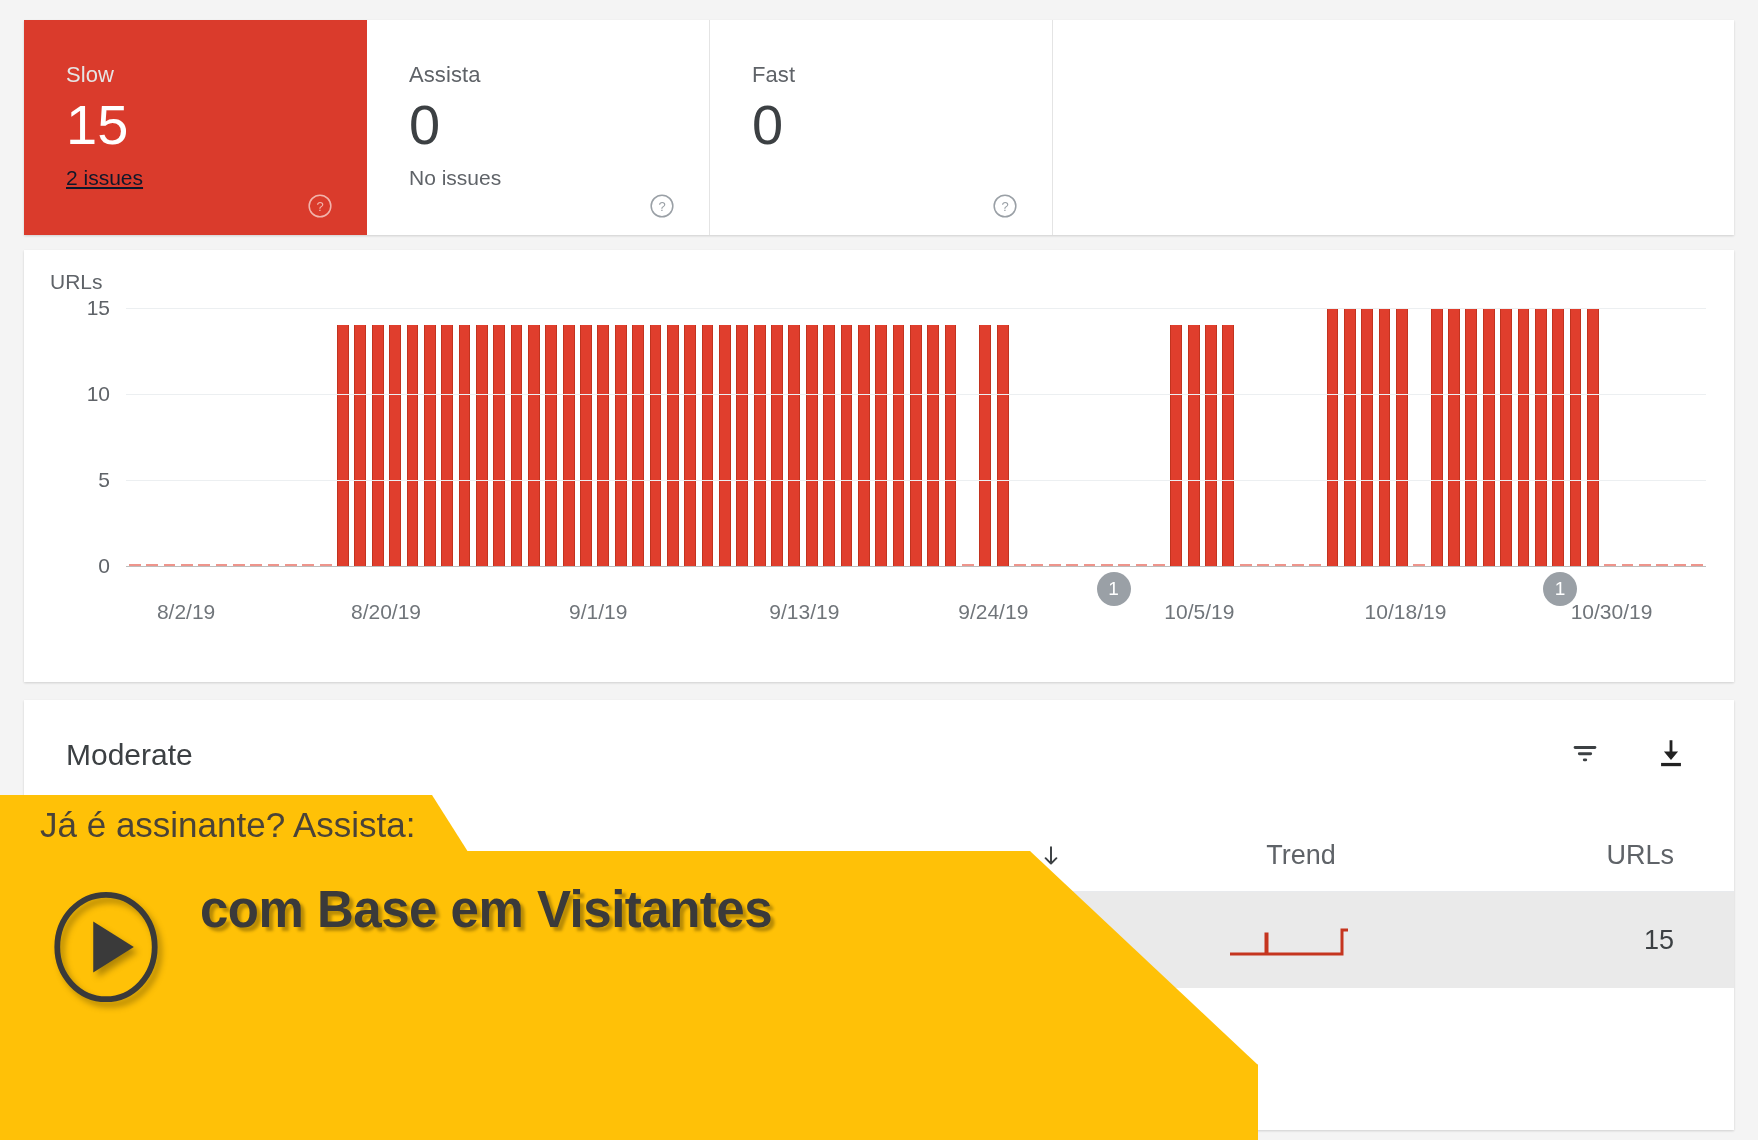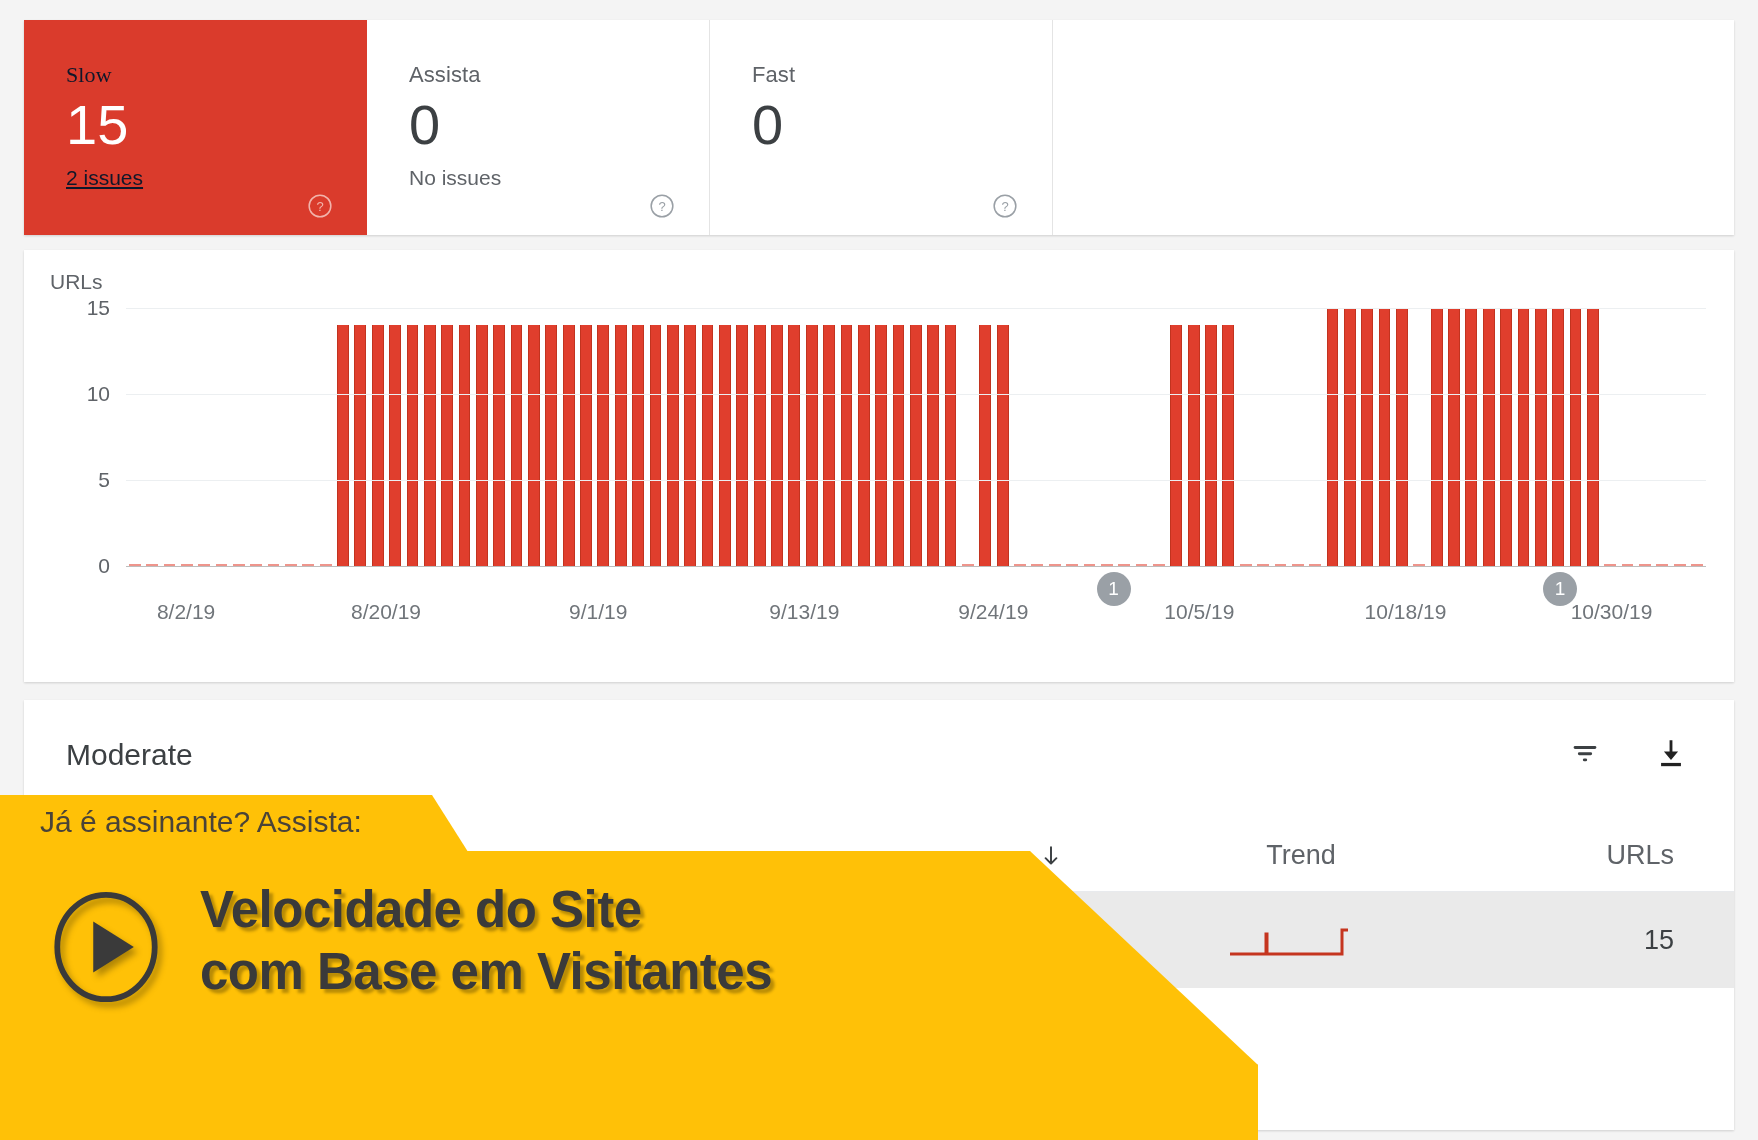--- a/index.html
+++ b/index.html
@@ -35,21 +35,21 @@
   .card.selected {
     background: #da3b2c;
     border-right: none;
   }
   .card-label {
     font-size: 22px;
     color: #5f6368;
     letter-spacing: 0.1px;
     line-height: 26px;
   }
-  .card.selected .card-label { color: #0f172a; font-family: Liberation Serif, serif; }
+  .card.selected .card-label { color: #e5e5e5; }
   .card-value {
     font-size: 56px;
     color: #3c4043;
     line-height: 62px;
     margin-top: 6px;
     font-weight: 400;
   }
   .card.selected .card-value { color: #ffffff; }
   .card-sub {
     font-size: 21px;
@@ -193,21 +193,21 @@
     position: absolute;
     left: 0; top: 0;
     width: 470px; height: 60px;
     background: #ffc107;
     clip-path: polygon(0 0, 432px 0, 470px 60px, 0 60px);
     box-shadow: 4px 4px 7px rgba(0,0,0,0.35);
   }
   .promo-top-text {
     position: absolute;
     left: 40px; top: 10px;
-    font-size: 30px;
+    font-size: 35px;
     color: #4a4338;
     white-space: nowrap;
   }
   .promo-main {
     position: absolute;
     left: 0; top: 56px;
     width: 1258px; height: 290px;
     background: #ffc107;
     clip-path: polygon(0 0, 1030px 0, 1258px 214px, 1258px 290px, 0 290px);
     box-shadow: 5px 5px 9px rgba(0,0,0,0.35);
@@ -627,19 +627,18 @@
     <div class="promo-top"></div>
     <div class="promo-top-text">Já é assinante? Assista:</div>
     <div class="promo-main">
       <span class="play-btn">
         <svg viewBox="0 0 100 100">
           <ellipse cx="50" cy="50" rx="42" ry="45" fill="none" stroke="#3a3a3a" stroke-width="5"></ellipse>
           <path d="M39 28 L74 50 L39 72 Z" fill="#3a3a3a"></path>
         </svg>
       </span>
       <div class="promo-headline">
-        <div>Velocidade do Site</div>
         <div>com Base em Visitantes</div>
       </div>
     </div>
   </div>
 
 </div>
 
 </body></html>

